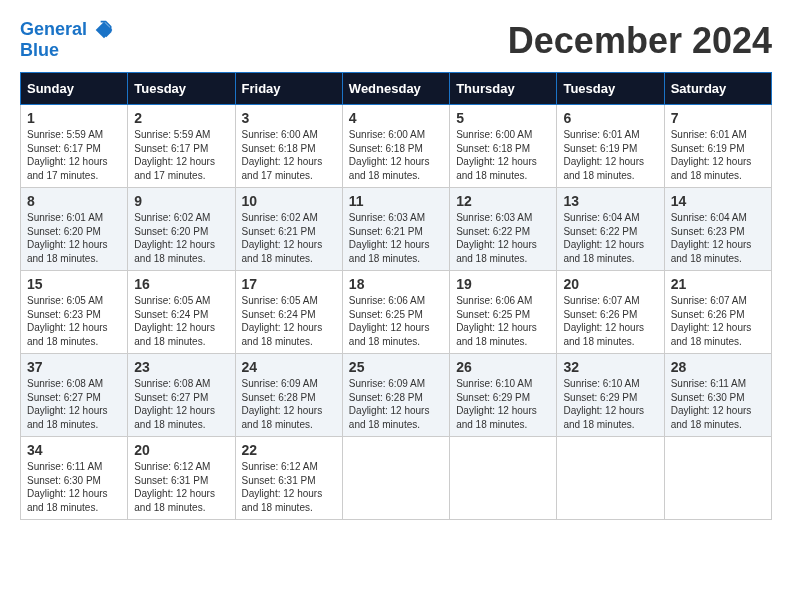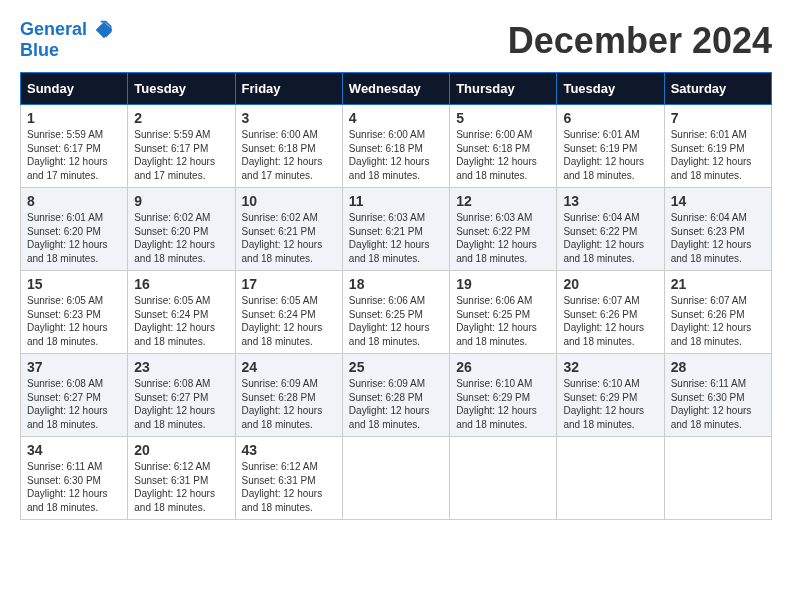--- a/index.html
+++ b/index.html
@@ -252,21 +252,21 @@
       <tr>
         <td>
         <span class="day-num">34</span>
         <span class="day-detail">Sunrise: 6:11 AM<br>Sunset: 6:30 PM<br>Daylight: 12 hours<br>and 18 minutes.</span>
       </td>
         <td>
         <span class="day-num">20</span>
         <span class="day-detail">Sunrise: 6:12 AM<br>Sunset: 6:31 PM<br>Daylight: 12 hours<br>and 18 minutes.</span>
       </td>
         <td>
-        <span class="day-num">43</span>
+        <span class="day-num">22</span>
         <span class="day-detail">Sunrise: 6:12 AM<br>Sunset: 6:31 PM<br>Daylight: 12 hours<br>and 18 minutes.</span>
       </td>
         <td class="empty-cell"></td>
         <td class="empty-cell"></td>
         <td class="empty-cell"></td>
         <td class="empty-cell"></td>
       </tr>
     </tbody>
 </table>
 

